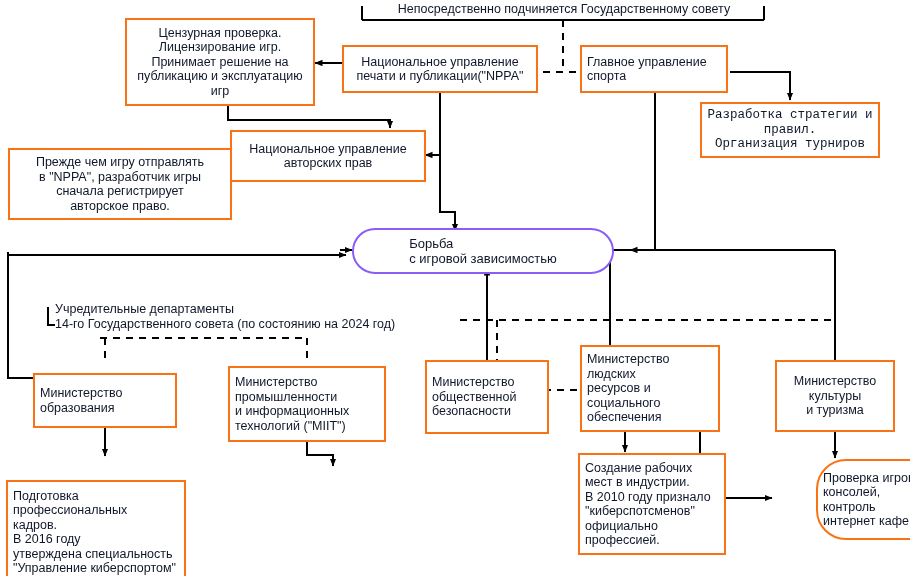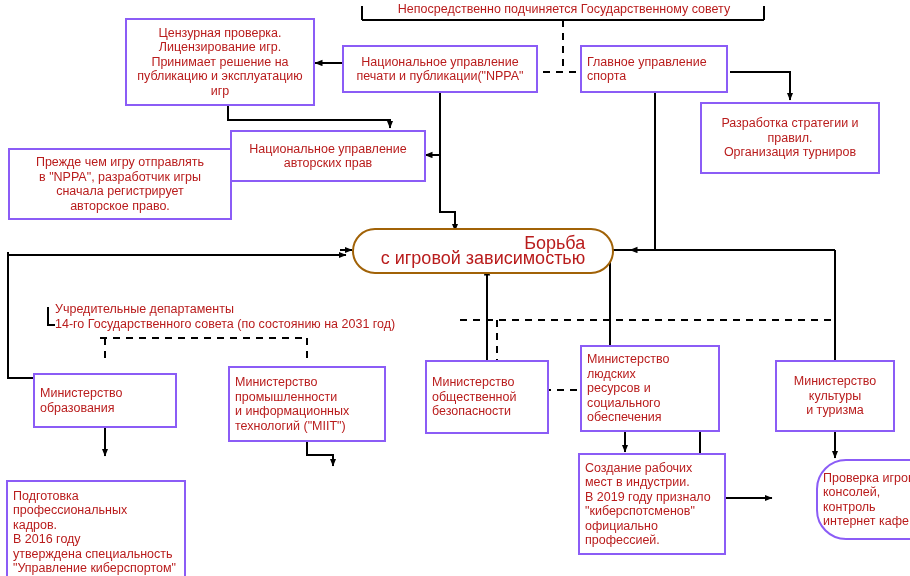--- a/index.html
+++ b/index.html
@@ -6,33 +6,33 @@
     margin: 0;
     padding: 0;
     background: #ffffff;
   }
   #canvas {
     position: relative;
     width: 910px;
     height: 576px;
     background: #ffffff;
     font-family: "Liberation Sans", sans-serif;
-    color: #b91c1c;
+    color: #0f172a;
     overflow: hidden;
   }
   #wires {
     position: absolute;
     left: 0; top: 0;
     width: 910px; height: 576px;
     pointer-events: none;
   }
   .node {
     position: absolute;
     box-sizing: border-box;
-    border: 2px solid #8b5cf6;
+    border: 2px solid #f97316;
     background: #ffffff;
     display: flex;
     align-items: center;
     font-size: 12.5px;
     line-height: 14.5px;
     white-space: pre-line;
     z-index: 3;
   }
   .node.center-txt {
     justify-content: center;
@@ -40,28 +40,28 @@
     padding: 2px 4px;
   }
   .node.left-txt {
     justify-content: flex-start;
     text-align: left;
     padding: 17px 5px;
   }
   .pill {
     position: absolute;
     box-sizing: border-box;
-    border: 2px solid #a16207;
+    border: 2px solid #8b5cf6;
     border-radius: 40px;
     background: #ffffff;
     display: flex;
     align-items: center;
     justify-content: center;
-    text-align: right;
-    font-size: 18px;
+    text-align: left;
+    font-size: 13px;
     line-height: 15.5px;
     white-space: pre-line;
     z-index: 3;
   }
   .plain-label {
     position: absolute;
     font-size: 12.5px;
     line-height: 15px;
     white-space: pre-line;
     text-align: left;
@@ -143,37 +143,37 @@
 Принимает решение на
 публикацию и эксплуатацию
 игр</div>
 
   <div class="node center-txt" style="left:342px; top:45px; width:196px; height:48px;">Национальное управление
 печати и публикации("NPPA"</div>
 
   <div class="node left-txt" style="left:580px; top:45px; width:148px; height:48px;">Главное управление
 спорта</div>
 
-  <div class="node center-txt" style="left:700px; top:102px; width:180px; height:72px;">Разработка стратегии и
+  <div class="node center-txt" style="left:700px; top:102px; width:180px; height:56px;font-family:Liberation Mono, monospace;">Разработка стратегии и
 правил.
 Организация турниров</div>
 
   <div class="node center-txt" style="left:230px; top:130px; width:196px; height:52px;">Национальное управление
 авторских прав</div>
 
   <div class="node center-txt" style="left:8px; top:148px; width:224px; height:72px;">Прежде чем игру отправлять
 в "NPPA", разработчик игры
 сначала регистрирует
 авторское право.</div>
 
   <div class="pill" style="left:352px; top:228px; width:262px; height:46px;">Борьба
 с игровой зависимостью</div>
 
   <div class="plain-label" style="left:55px; top:302px; width:400px;">Учредительные департаменты
-14-го Государственного совета (по состоянию на 2031 год)</div>
+14-го Государственного совета (по состоянию на 2024 год)</div>
 
   <div class="node left-txt" style="left:33px; top:373px; width:144px; height:55px;">Министерство
 образования</div>
 
   <div class="node left-txt" style="left:228px; top:366px; width:158px; height:76px;">Министерство
 промышленности
 и информационных
 технологий ("MIIT")</div>
 
   <div class="node left-txt" style="left:425px; top:360px; width:124px; height:74px;">Министерство
@@ -193,21 +193,21 @@
   <div class="node left-txt" style="left:6px; top:480px; width:180px; height:104px;">Подготовка
 профессиональных
 кадров.
 В 2016 году
 утверждена специальность
 "Управление киберспортом"</div>
 
 
   <div class="node left-txt" style="left:578px; top:453px; width:148px; height:102px;">Создание рабочих
 мест в индустрии.
-В 2019 году признало
+В 2010 году признало
 "киберспотсменов"
  официально
 профессией.</div>
 
   <div class="node left-txt" style="left:816px; top:459px; width:132px; height:81px;border-radius:30px;">Проверка игровых
 консолей,
 контроль
 интернет кафе</div>
 
 </div>

